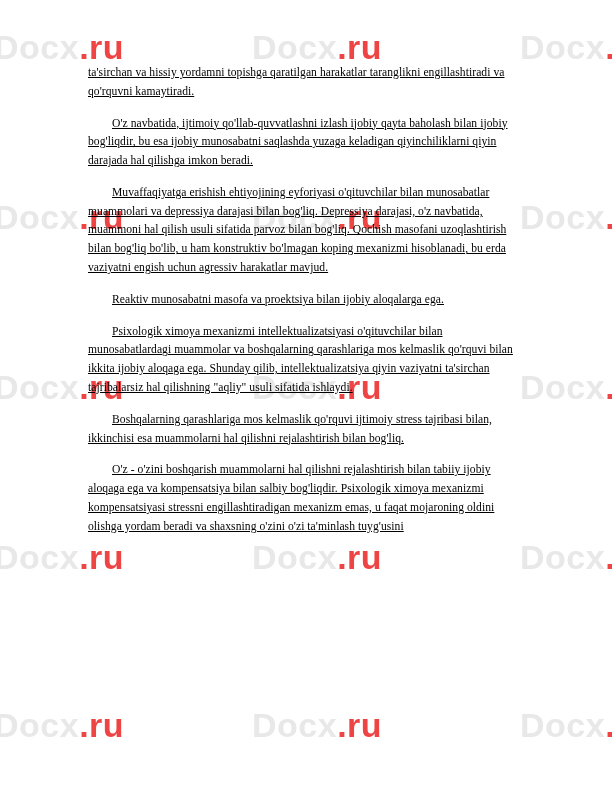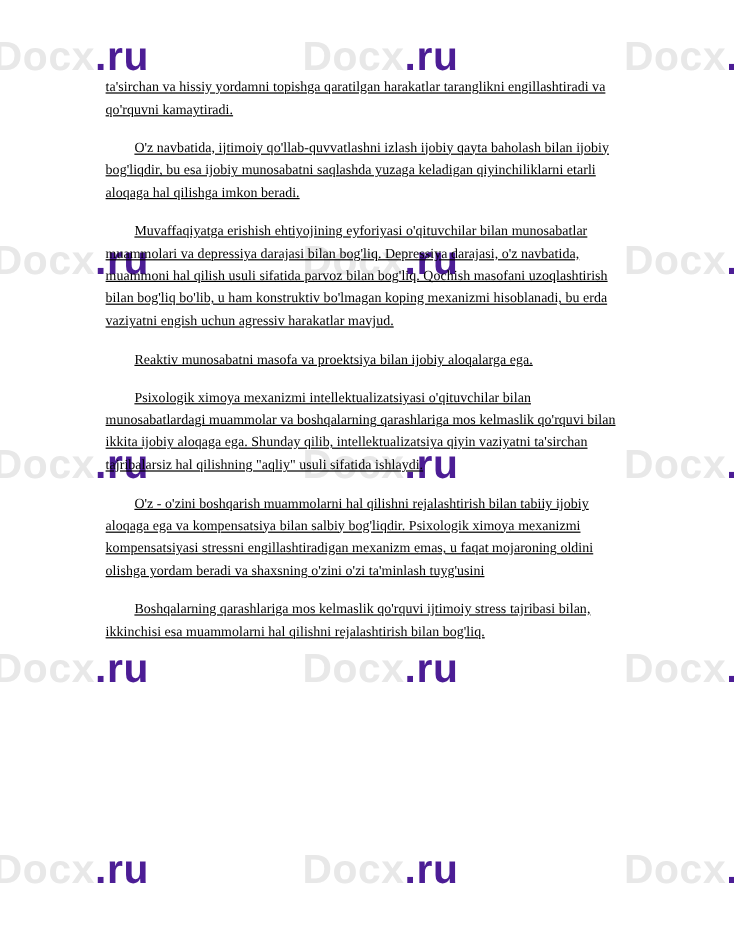--- a/index.html
+++ b/index.html
@@ -29,21 +29,21 @@
   .wm {
     position: absolute;
     font-family: "Liberation Sans", sans-serif;
     font-weight: bold;
     color: #e8e8e8;
     font-size: 34px;
     letter-spacing: 0.5px;
     white-space: nowrap;
   }
   .wm .dot {
-    color: #4c1d95;
+    color: #ef4444;
   }
   .wm-1 { left: -6px;  top: 28px; }
   .wm-2 { left: 252px; top: 28px; }
   .wm-3 { left: 520px; top: 28px; }
   .wm-4 { left: -6px;  top: 198px; }
   .wm-5 { left: 252px; top: 198px; }
   .wm-6 { left: 520px; top: 198px; }
   .wm-7 { left: -6px;  top: 368px; }
   .wm-8 { left: 252px; top: 368px; }
   .wm-9 { left: 520px; top: 368px; }
@@ -93,21 +93,21 @@
     <div class="wm wm-10"><span>Docx</span><span class="dot">.ru</span></div>
     <div class="wm wm-11"><span>Docx</span><span class="dot">.ru</span></div>
     <div class="wm wm-12"><span>Docx</span><span class="dot">.ru</span></div>
     <div class="wm wm-13"><span>Docx</span><span class="dot">.ru</span></div>
     <div class="wm wm-14"><span>Docx</span><span class="dot">.ru</span></div>
     <div class="wm wm-15"><span>Docx</span><span class="dot">.ru</span></div>
   </div>
 
   <div class="content">
     <p class="para noindent">ta'sirchan va hissiy yordamni topishga qaratilgan harakatlar taranglikni engillashtiradi va qo'rquvni kamaytiradi.</p>
-    <p class="para">O'z navbatida, ijtimoiy qo'llab-quvvatlashni izlash ijobiy qayta baholash bilan ijobiy bog'liqdir, bu esa ijobiy munosabatni saqlashda yuzaga keladigan qiyinchiliklarni etarli aloqaga hal qilishga imkon beradi.</p>
+    <p class="para">O'z navbatida, ijtimoiy qo'llab-quvvatlashni izlash ijobiy qayta baholash bilan ijobiy bog'liqdir, bu esa ijobiy munosabatni saqlashda yuzaga keladigan qiyinchiliklarni qiyin darajada hal qilishga imkon beradi.</p>
     <p class="para">Muvaffaqiyatga erishish ehtiyojining eyforiyasi o'qituvchilar bilan munosabatlar muammolari va depressiya darajasi bilan bog'liq. Depressiya darajasi, o'z navbatida, muammoni hal qilish usuli sifatida parvoz bilan bog'liq. Qochish masofani uzoqlashtirish bilan bog'liq bo'lib, u ham konstruktiv bo'lmagan koping mexanizmi hisoblanadi, bu erda vaziyatni engish uchun agressiv harakatlar mavjud.</p>
     <p class="para">Reaktiv munosabatni masofa va proektsiya bilan ijobiy aloqalarga ega.</p>
     <p class="para">Psixologik ximoya mexanizmi intellektualizatsiyasi o'qituvchilar bilan munosabatlardagi muammolar va boshqalarning qarashlariga mos kelmaslik qo'rquvi bilan ikkita ijobiy aloqaga ega. Shunday qilib, intellektualizatsiya qiyin vaziyatni ta'sirchan tajribalarsiz hal qilishning "aqliy" usuli sifatida ishlaydi.</p>
+    <p class="para">Boshqalarning qarashlariga mos kelmaslik qo'rquvi ijtimoiy stress tajribasi bilan, ikkinchisi esa muammolarni hal qilishni rejalashtirish bilan bog'liq.</p>
     <p class="para">O'z - o'zini boshqarish muammolarni hal qilishni rejalashtirish bilan tabiiy ijobiy aloqaga ega va kompensatsiya bilan salbiy bog'liqdir. Psixologik ximoya mexanizmi kompensatsiyasi stressni engillashtiradigan mexanizm emas, u faqat mojaroning oldini olishga yordam beradi va shaxsning o'zini o'zi ta'minlash tuyg'usini</p>
-    <p class="para">Boshqalarning qarashlariga mos kelmaslik qo'rquvi ijtimoiy stress tajribasi bilan, ikkinchisi esa muammolarni hal qilishni rejalashtirish bilan bog'liq.</p>
   </div>
 
 </div>
 
 </body></html>

